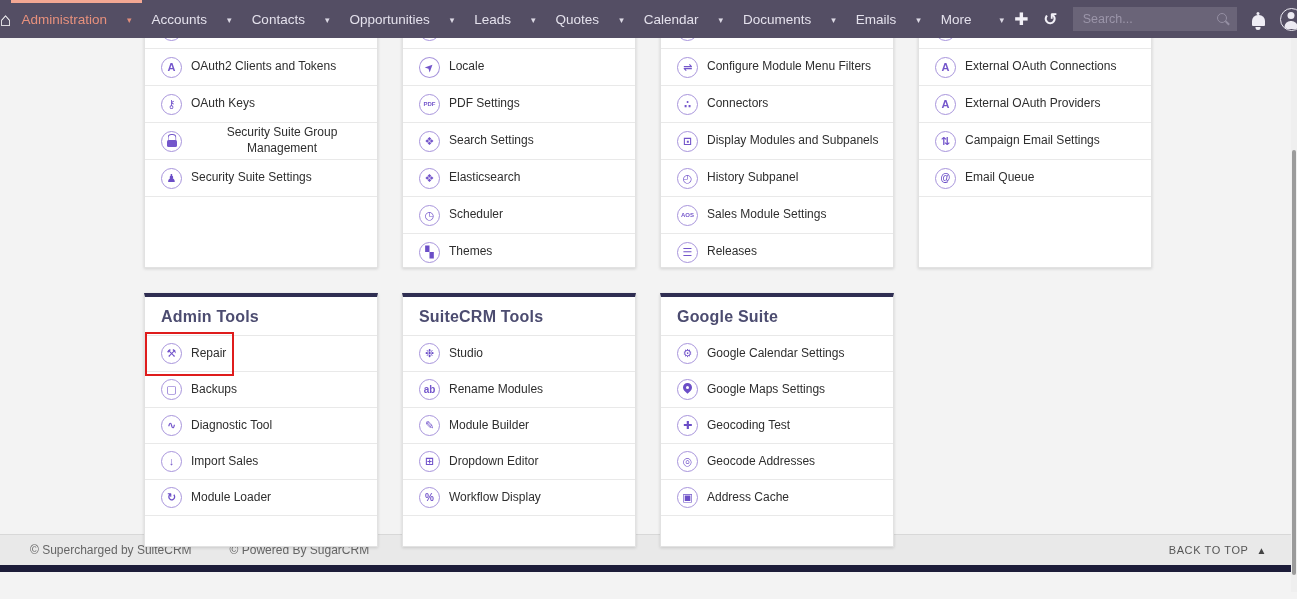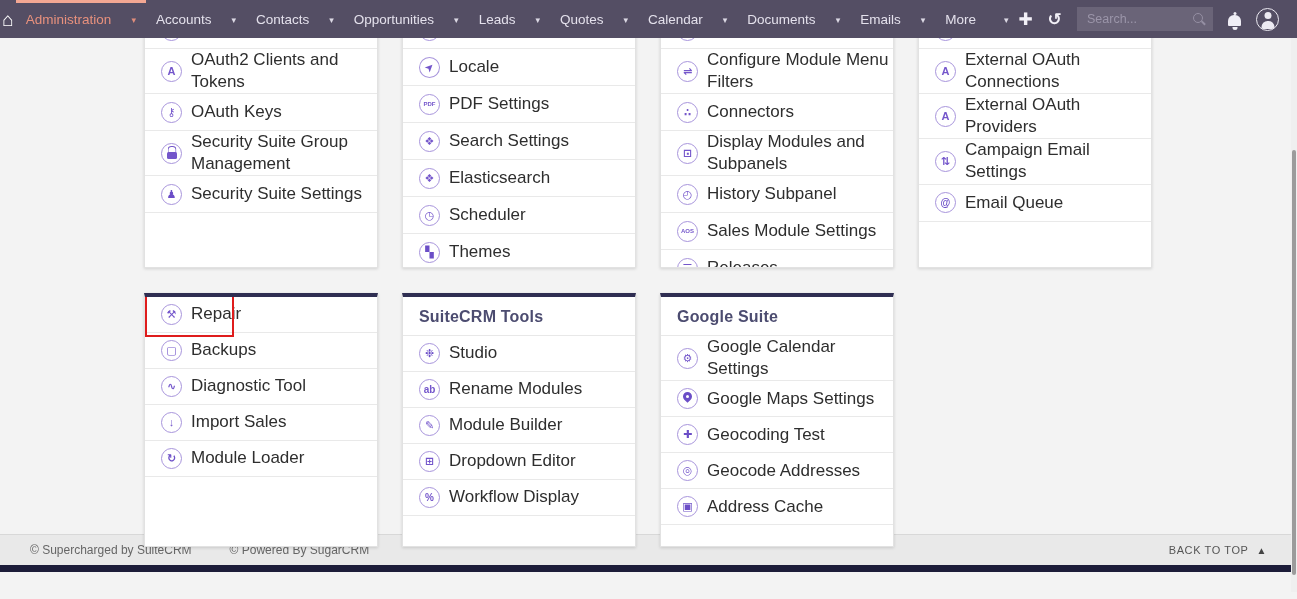--- a/index.html
+++ b/index.html
@@ -21,21 +21,21 @@
     cursor:pointer;height:38px;box-sizing:border-box;text-align:right;
   }
   .nav-item .caret{font-size:9px;opacity:.95;margin-top:2px;}
   .nav-item.active{color:#e8917d;box-shadow:inset 0 3px 0 #f3a793;}
   .nav-item.more-item .caret{margin-left:8px;}
   .nav-right{margin-left:auto;display:flex;align-items:center;gap:15px;padding-right:18px;}
   .plus-btn{font-size:17px;font-weight:bold;color:#f2f0f7;cursor:pointer;line-height:1;}
   .history-btn{font-size:17px;font-weight:bold;color:#f2f0f7;cursor:pointer;line-height:1;}
   .search-wrap{position:relative;}
   .search-input{
-    width:136px;height:24px;box-sizing:border-box;background:#6a6478;border:none;border-radius:0;
+    width:164px;height:24px;box-sizing:border-box;background:#6a6478;border:none;border-radius:0;
     padding:0 28px 0 10px;font-size:12.5px;color:#d6d3e0;outline:none;
     font-family:"Liberation Sans","DejaVu Sans",sans-serif;
   }
   .search-input::placeholder{color:#9b95a9;}
   .magnifier{position:absolute;right:10px;top:6px;width:8px;height:8px;border:1.5px solid #958fa3;border-radius:50%;}
   .magnifier::after{content:"";position:absolute;width:5px;height:1.5px;background:#958fa3;transform:rotate(45deg);right:-4px;bottom:-1px;}
   .bell{width:13px;height:11px;background:#efedf5;border-radius:6px 6px 1px 1px;position:relative;cursor:pointer;margin-top:2px;}
   .bell::before{content:"";position:absolute;top:-3px;left:50%;transform:translateX(-50%);width:3px;height:3px;border-radius:50%;background:#efedf5;}
   .bell::after{content:"";position:absolute;left:50%;bottom:-4px;transform:translateX(-50%);width:5px;height:3px;background:#efedf5;border-radius:0 0 3px 3px;}
   .avatar{width:21px;height:21px;border:1.6px solid #eceaf2;border-radius:50%;position:relative;overflow:hidden;cursor:pointer;}
@@ -55,21 +55,21 @@
   }
   .card-title{
     font-size:16px;font-weight:bold;color:#4c4c70;
     padding:11px 16px 9px;border-bottom:1px solid #e8e8e8;letter-spacing:.2px;
   }
   .row{
     display:flex;align-items:center;gap:9px;padding:0 4px 0 16px;min-height:35px;
     border-bottom:1px solid #e9e9e9;position:relative;cursor:pointer;
   }
   #cards-row1 .row{min-height:36px;}
-  .row .label{font-size:17px;color:#2e2e2e;line-height:1.3;}
+  .row .label{font-size:12px;color:#2e2e2e;line-height:1.3;text-align:center;}
   .icon{
     position:relative;flex:0 0 auto;width:21px;height:21px;border:1.4px solid #a895dc;border-radius:50%;
     display:flex;align-items:center;justify-content:center;color:#7456cb;
     font-size:11px;font-weight:bold;box-sizing:border-box;line-height:1;
   }
   .icon.filled{color:#6b4ec7;}
   [data-icon="pdf-icon"],[data-icon="aos-icon"]{font-size:6px;letter-spacing:0;}
   [data-icon="ab-icon"]{font-size:10px;}
   [data-icon="send-icon"]{transform:rotate(-45deg);}
   [data-icon="snail-icon"]{font-size:10px;}
@@ -261,20 +261,21 @@
           <span class="label">Campaign Email Settings</span>
         </div>
         <div class="row">
           <span class="icon filled" data-icon="snail-icon">@</span>
           <span class="label">Email Queue</span>
         </div>
       </div>
     </div>
   <div class="cards-row" id="cards-row2">
       <div class="card">
+        <div class="card-title">Admin Tools</div>
         <div class="row row-highlight">
           <span class="icon" data-icon="wrench-icon">⚒</span>
           <span class="label">Repair</span>
         </div>
         <div class="row">
           <span class="icon" data-icon="box-icon">▢</span>
           <span class="label">Backups</span>
         </div>
         <div class="row">
           <span class="icon" data-icon="chart-icon">∿</span>

